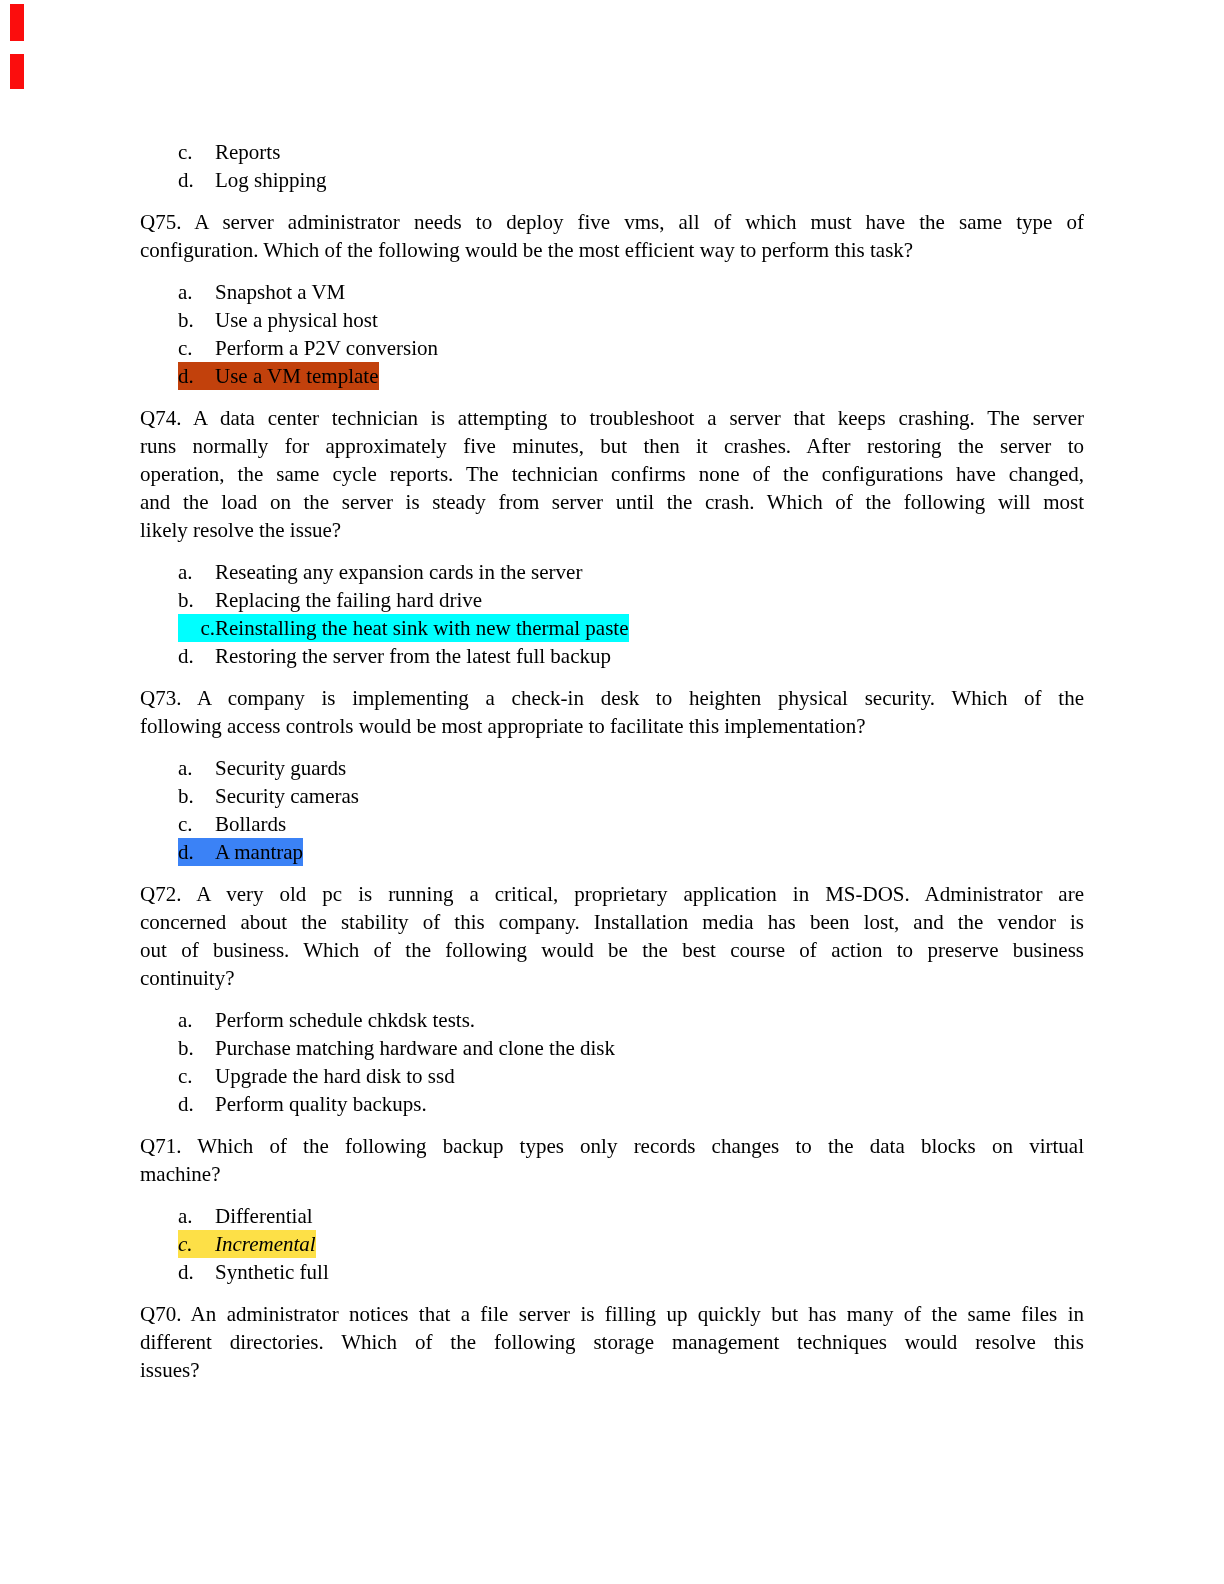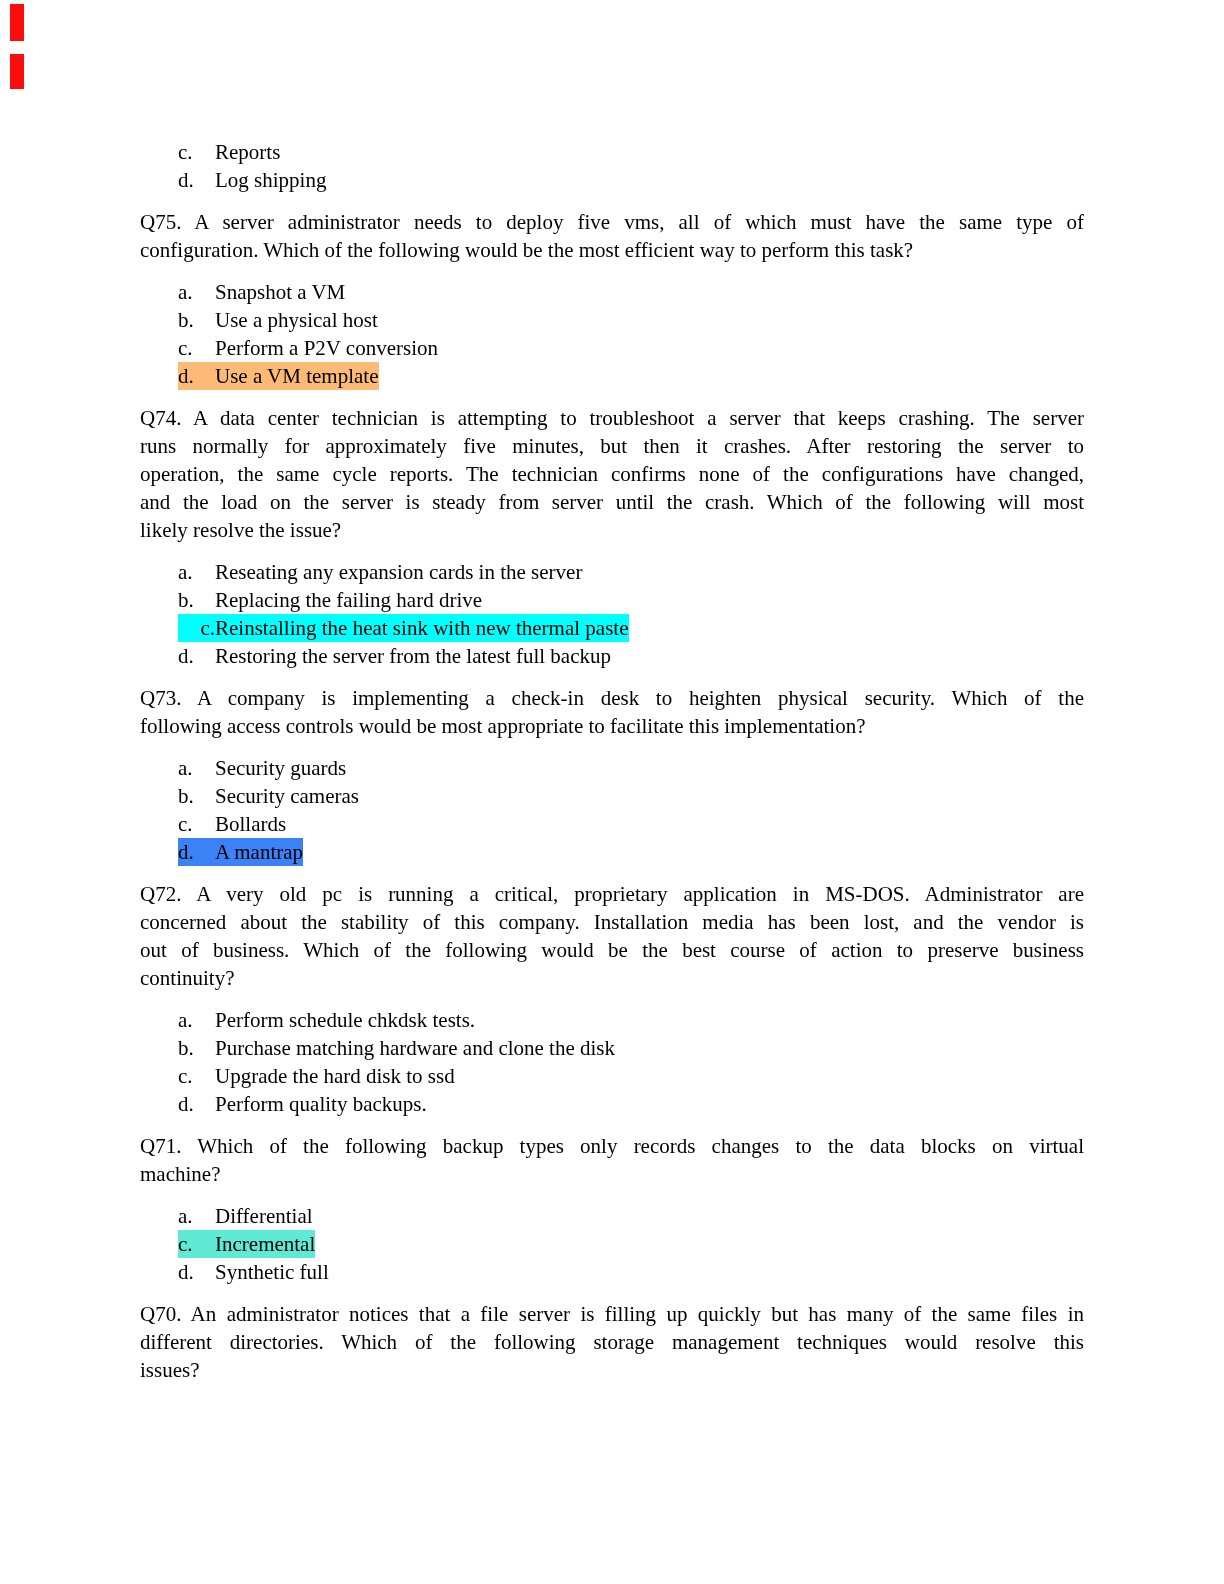--- a/index.html
+++ b/index.html
@@ -52,21 +52,21 @@
         <div class="option"><span class="hlwrap"><span class="letter">d.</span><span class="optext">Log shipping</span></span></div>
       </div>
       <div class="para">
         <div class="line">Q75. A server administrator needs to deploy five vms, all of which must have the same type of</div>
         <div class="line">configuration. Which of the following would be the most efficient way to perform this task?</div>
       </div>
       <div class="options">
         <div class="option"><span class="hlwrap"><span class="letter">a.</span><span class="optext">Snapshot a VM</span></span></div>
         <div class="option"><span class="hlwrap"><span class="letter">b.</span><span class="optext">Use a physical host</span></span></div>
         <div class="option"><span class="hlwrap"><span class="letter">c.</span><span class="optext">Perform a P2V conversion</span></span></div>
-        <div class="option"><span class="hlwrap" style="background: #fdba74;"><span class="letter">d.</span><span class="optext">Use a VM template</span></span></div>
+        <div class="option"><span class="hlwrap" style="background: #c2410c;"><span class="letter">d.</span><span class="optext">Use a VM template</span></span></div>
       </div>
       <div class="para">
         <div class="line">Q74. A data center technician is attempting to troubleshoot a server that keeps crashing. The server</div>
         <div class="line">runs normally for approximately five minutes, but then it crashes. After restoring the server to</div>
         <div class="line">operation, the same cycle reports. The technician confirms none of the configurations have changed,</div>
         <div class="line">and the load on the server is steady from server until the crash. Which of the following will most</div>
         <div class="line">likely resolve the issue?</div>
       </div>
       <div class="options">
         <div class="option"><span class="hlwrap"><span class="letter">a.</span><span class="optext">Reseating any expansion cards in the server</span></span></div>
@@ -95,21 +95,21 @@
         <div class="option"><span class="hlwrap"><span class="letter">b.</span><span class="optext">Purchase matching hardware and clone the disk</span></span></div>
         <div class="option"><span class="hlwrap"><span class="letter">c.</span><span class="optext">Upgrade the hard disk to ssd</span></span></div>
         <div class="option"><span class="hlwrap"><span class="letter">d.</span><span class="optext">Perform quality backups.</span></span></div>
       </div>
       <div class="para">
         <div class="line">Q71. Which of the following backup types only records changes to the data blocks on virtual</div>
         <div class="line">machine?</div>
       </div>
       <div class="options">
         <div class="option"><span class="hlwrap"><span class="letter">a.</span><span class="optext">Differential</span></span></div>
-        <div class="option"><span class="hlwrap" style="background: #5eead4;"><span class="letter">c.</span><span class="optext">Incremental</span></span></div>
+        <div class="option"><span class="hlwrap" style="background: #fde047; font-style: italic;"><span class="letter">c.</span><span class="optext">Incremental</span></span></div>
         <div class="option"><span class="hlwrap"><span class="letter">d.</span><span class="optext">Synthetic full</span></span></div>
       </div>
       <div class="para">
         <div class="line">Q70. An administrator notices that a file server is filling up quickly but has many of the same files in</div>
         <div class="line">different directories. Which of the following storage management techniques would resolve this</div>
         <div class="line">issues?</div>
       </div>
     </div>
 </div>
 

